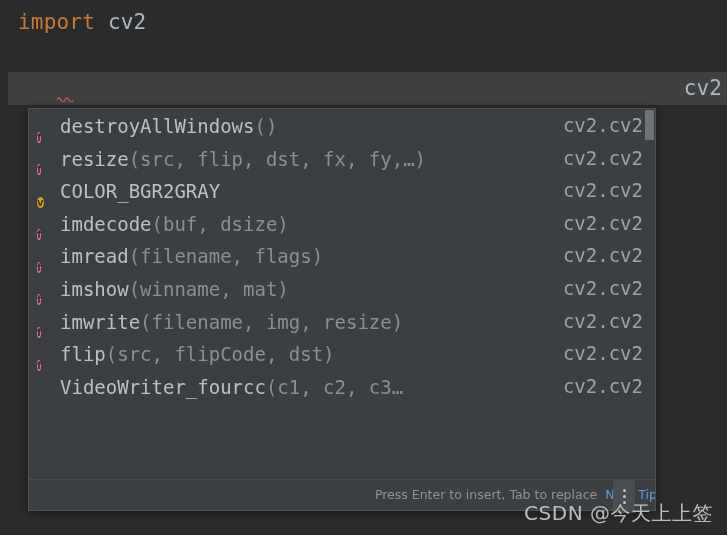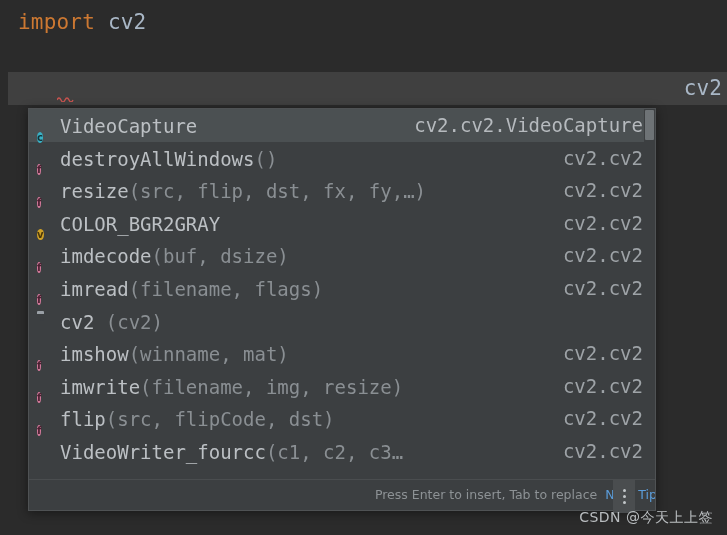--- a/index.html
+++ b/index.html
@@ -219,21 +219,21 @@
     background: #c2c6c9;
   }
 
   
   #watermark {
     position: absolute;
     right: 14px;
     bottom: 8px;
     color: #c9cdd0;
     font-family: "DejaVu Sans", sans-serif;
-    font-size: 14px;
+    font-size: 20px;
     letter-spacing: 0.5px;
     opacity: 0.9;
     white-space: nowrap;
   }
 </style>
 </head>
 <body>
 
 <div id="editor">
 
@@ -243,27 +243,25 @@
 
   <div class="squiggle">
     <svg width="17" height="6" viewBox="0 0 17 6" xmlns="http://www.w3.org/2000/svg">
       <path d="M0 4 Q2 0 4 4 T8 4 T12 4 T16 4" fill="none" stroke="#c75450" stroke-width="1.4"></path>
     </svg>
   </div>
 
   <div id="completion-popup">
 
     <div id="completion-list">
-        <div class="c-row selected"><span class="c-icon"><span class="badge badge-c">c</span></span><span class="c-name">VideoCapture</span><span class="c-right">cv2.cv2.VideoCapture</span></div>
         <div class="c-row"><span class="c-icon"><span class="badge badge-f">f</span></span><span class="c-name">destroyAllWindows</span><span class="c-params">()</span><span class="c-right">cv2.cv2</span></div>
         <div class="c-row"><span class="c-icon"><span class="badge badge-f">f</span></span><span class="c-name">resize</span><span class="c-params">(src, flip, dst, fx, fy,…)</span><span class="c-right">cv2.cv2</span></div>
         <div class="c-row"><span class="c-icon"><span class="badge badge-v">v</span></span><span class="c-name">COLOR_BGR2GRAY</span><span class="c-right">cv2.cv2</span></div>
         <div class="c-row"><span class="c-icon"><span class="badge badge-f">f</span></span><span class="c-name">imdecode</span><span class="c-params">(buf, dsize)</span><span class="c-right">cv2.cv2</span></div>
         <div class="c-row"><span class="c-icon"><span class="badge badge-f">f</span></span><span class="c-name">imread</span><span class="c-params">(filename, flags)</span><span class="c-right">cv2.cv2</span></div>
-        <div class="c-row"><span class="c-icon"><span class="icon-folder"></span></span><span class="c-name">cv2</span><span class="c-params">  (cv2)</span></div>
         <div class="c-row"><span class="c-icon"><span class="badge badge-f">f</span></span><span class="c-name">imshow</span><span class="c-params">(winname, mat)</span><span class="c-right">cv2.cv2</span></div>
         <div class="c-row"><span class="c-icon"><span class="badge badge-f">f</span></span><span class="c-name">imwrite</span><span class="c-params">(filename, img, resize)</span><span class="c-right">cv2.cv2</span></div>
         <div class="c-row"><span class="c-icon"><span class="badge badge-f">f</span></span><span class="c-name">flip</span><span class="c-params">(src, flipCode, dst)</span><span class="c-right">cv2.cv2</span></div>
         <div class="c-row"><span class="c-icon"></span><span class="c-name">VideoWriter_fourcc</span><span class="c-params">(c1, c2, c3…</span><span class="c-right">cv2.cv2</span></div>
       </div>
 
     <div id="popup-scrollbar">
       <div id="popup-scroll-thumb"></div>
     </div>
 

